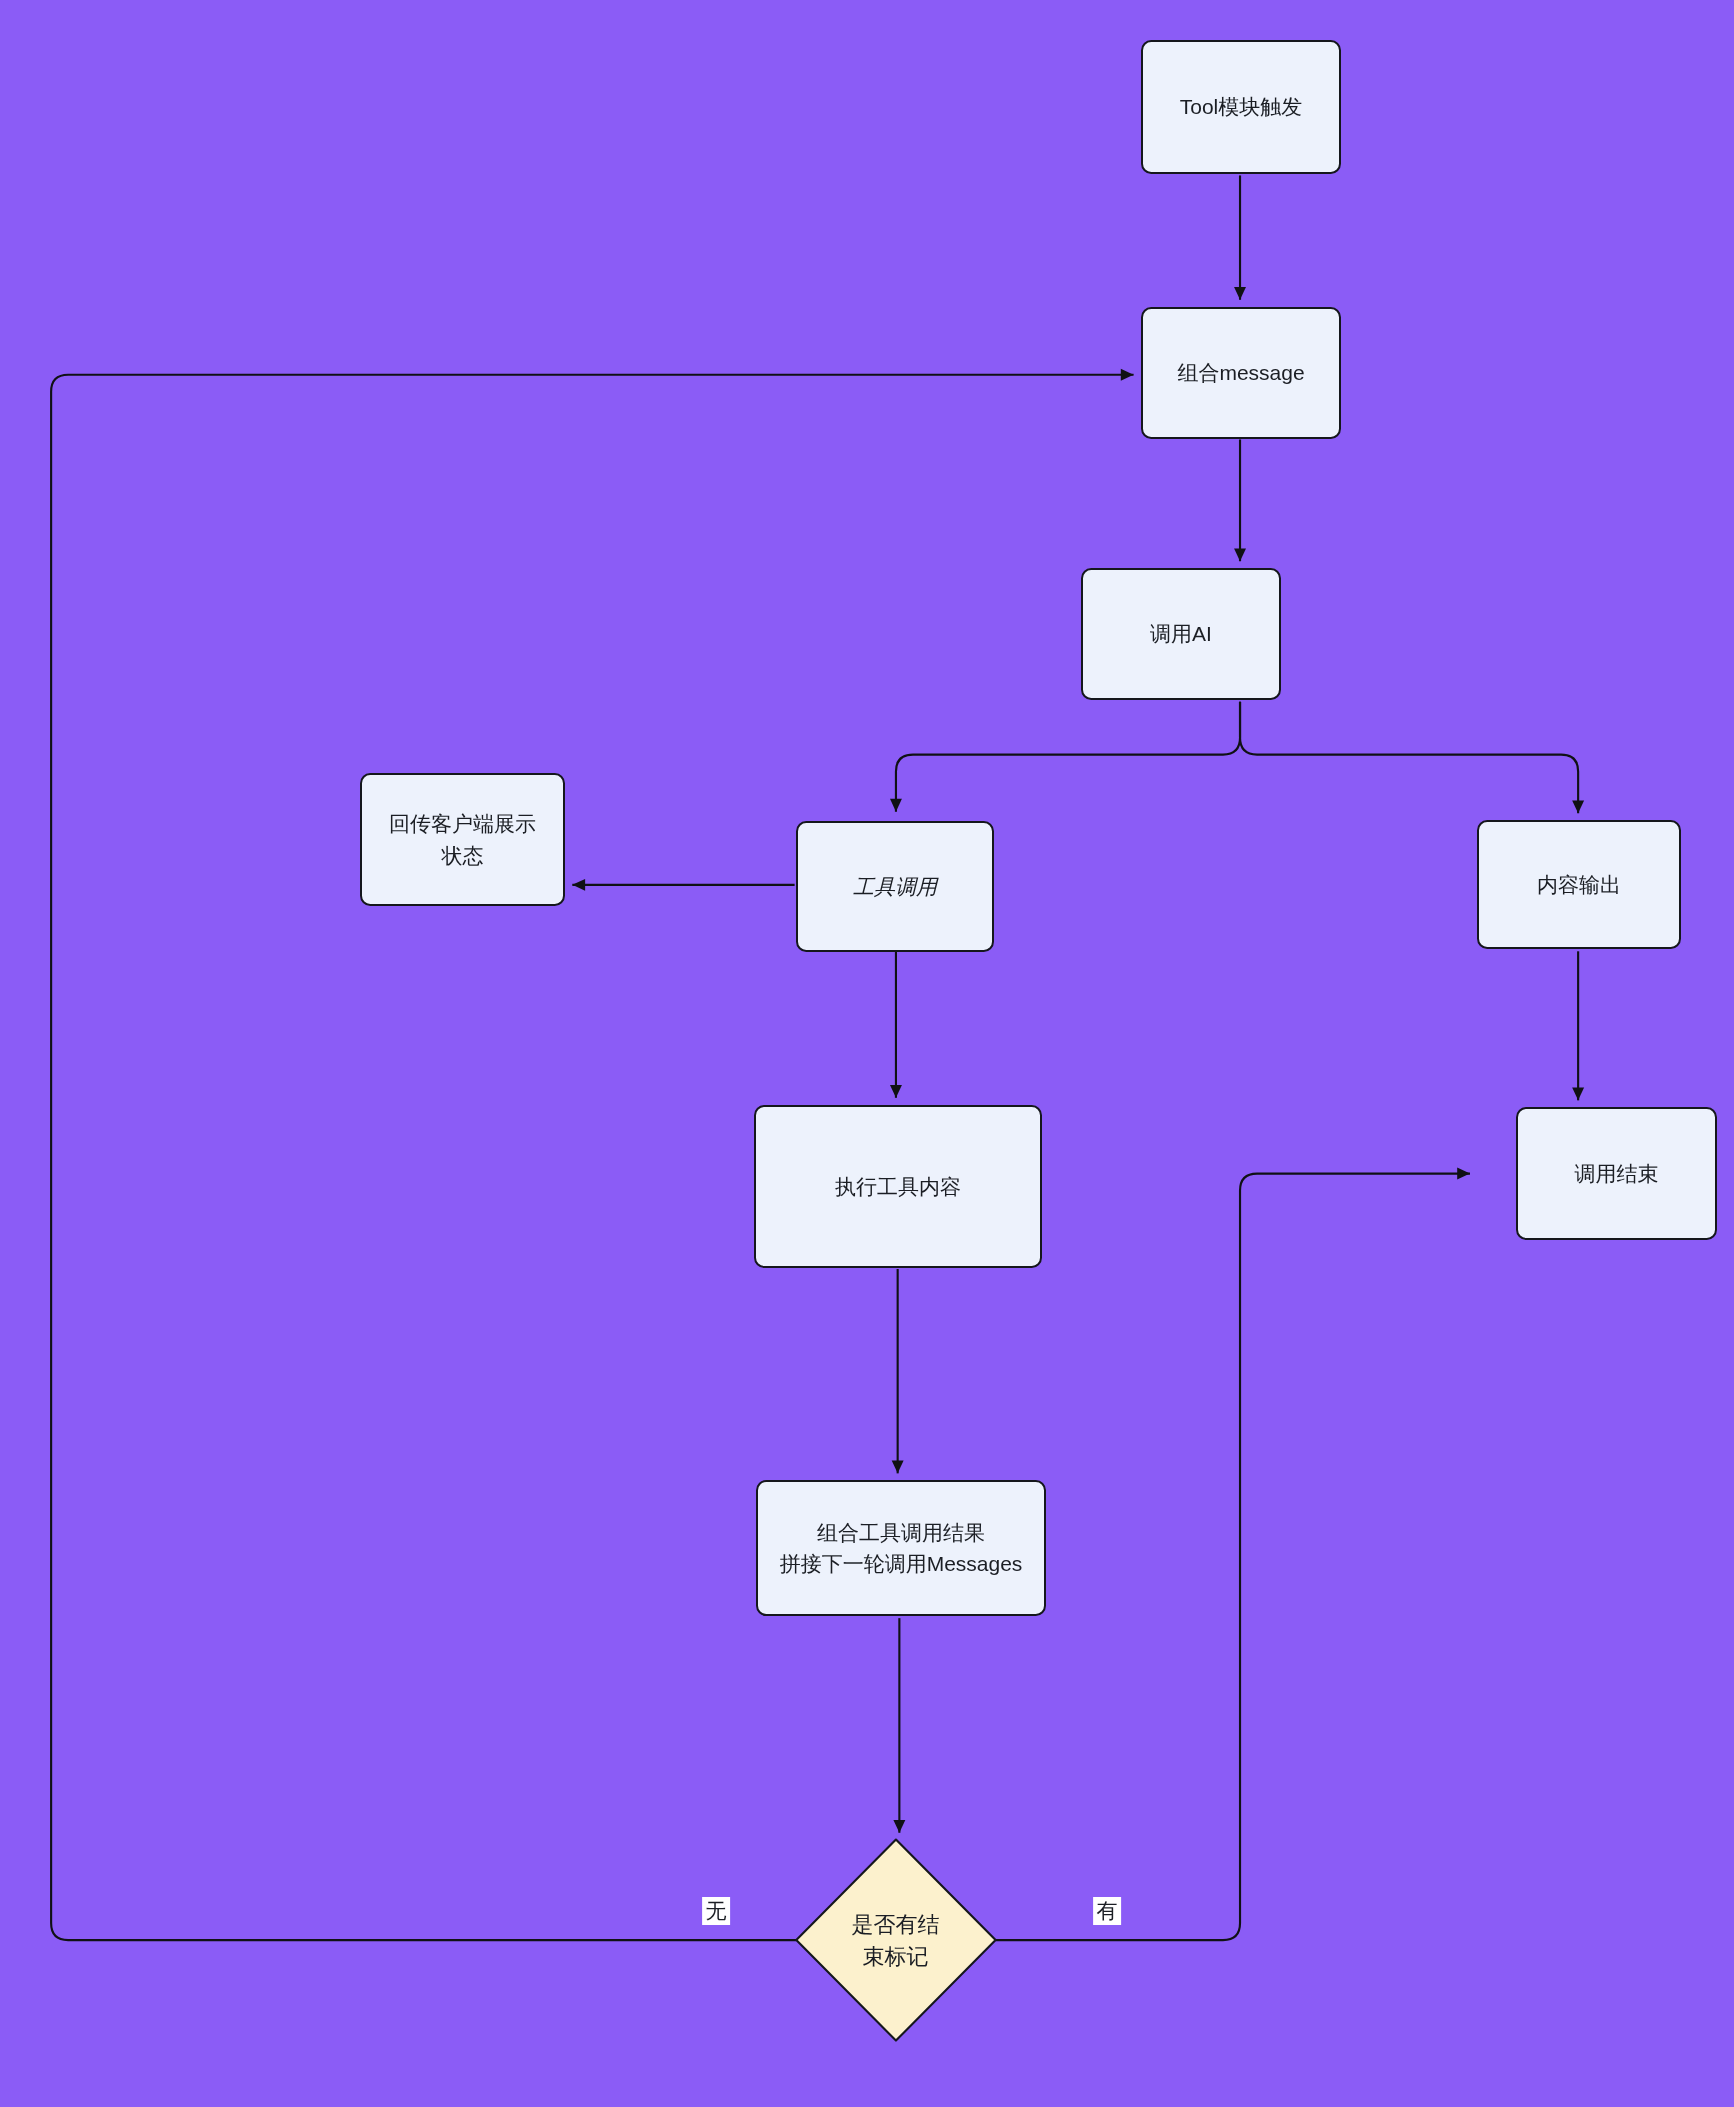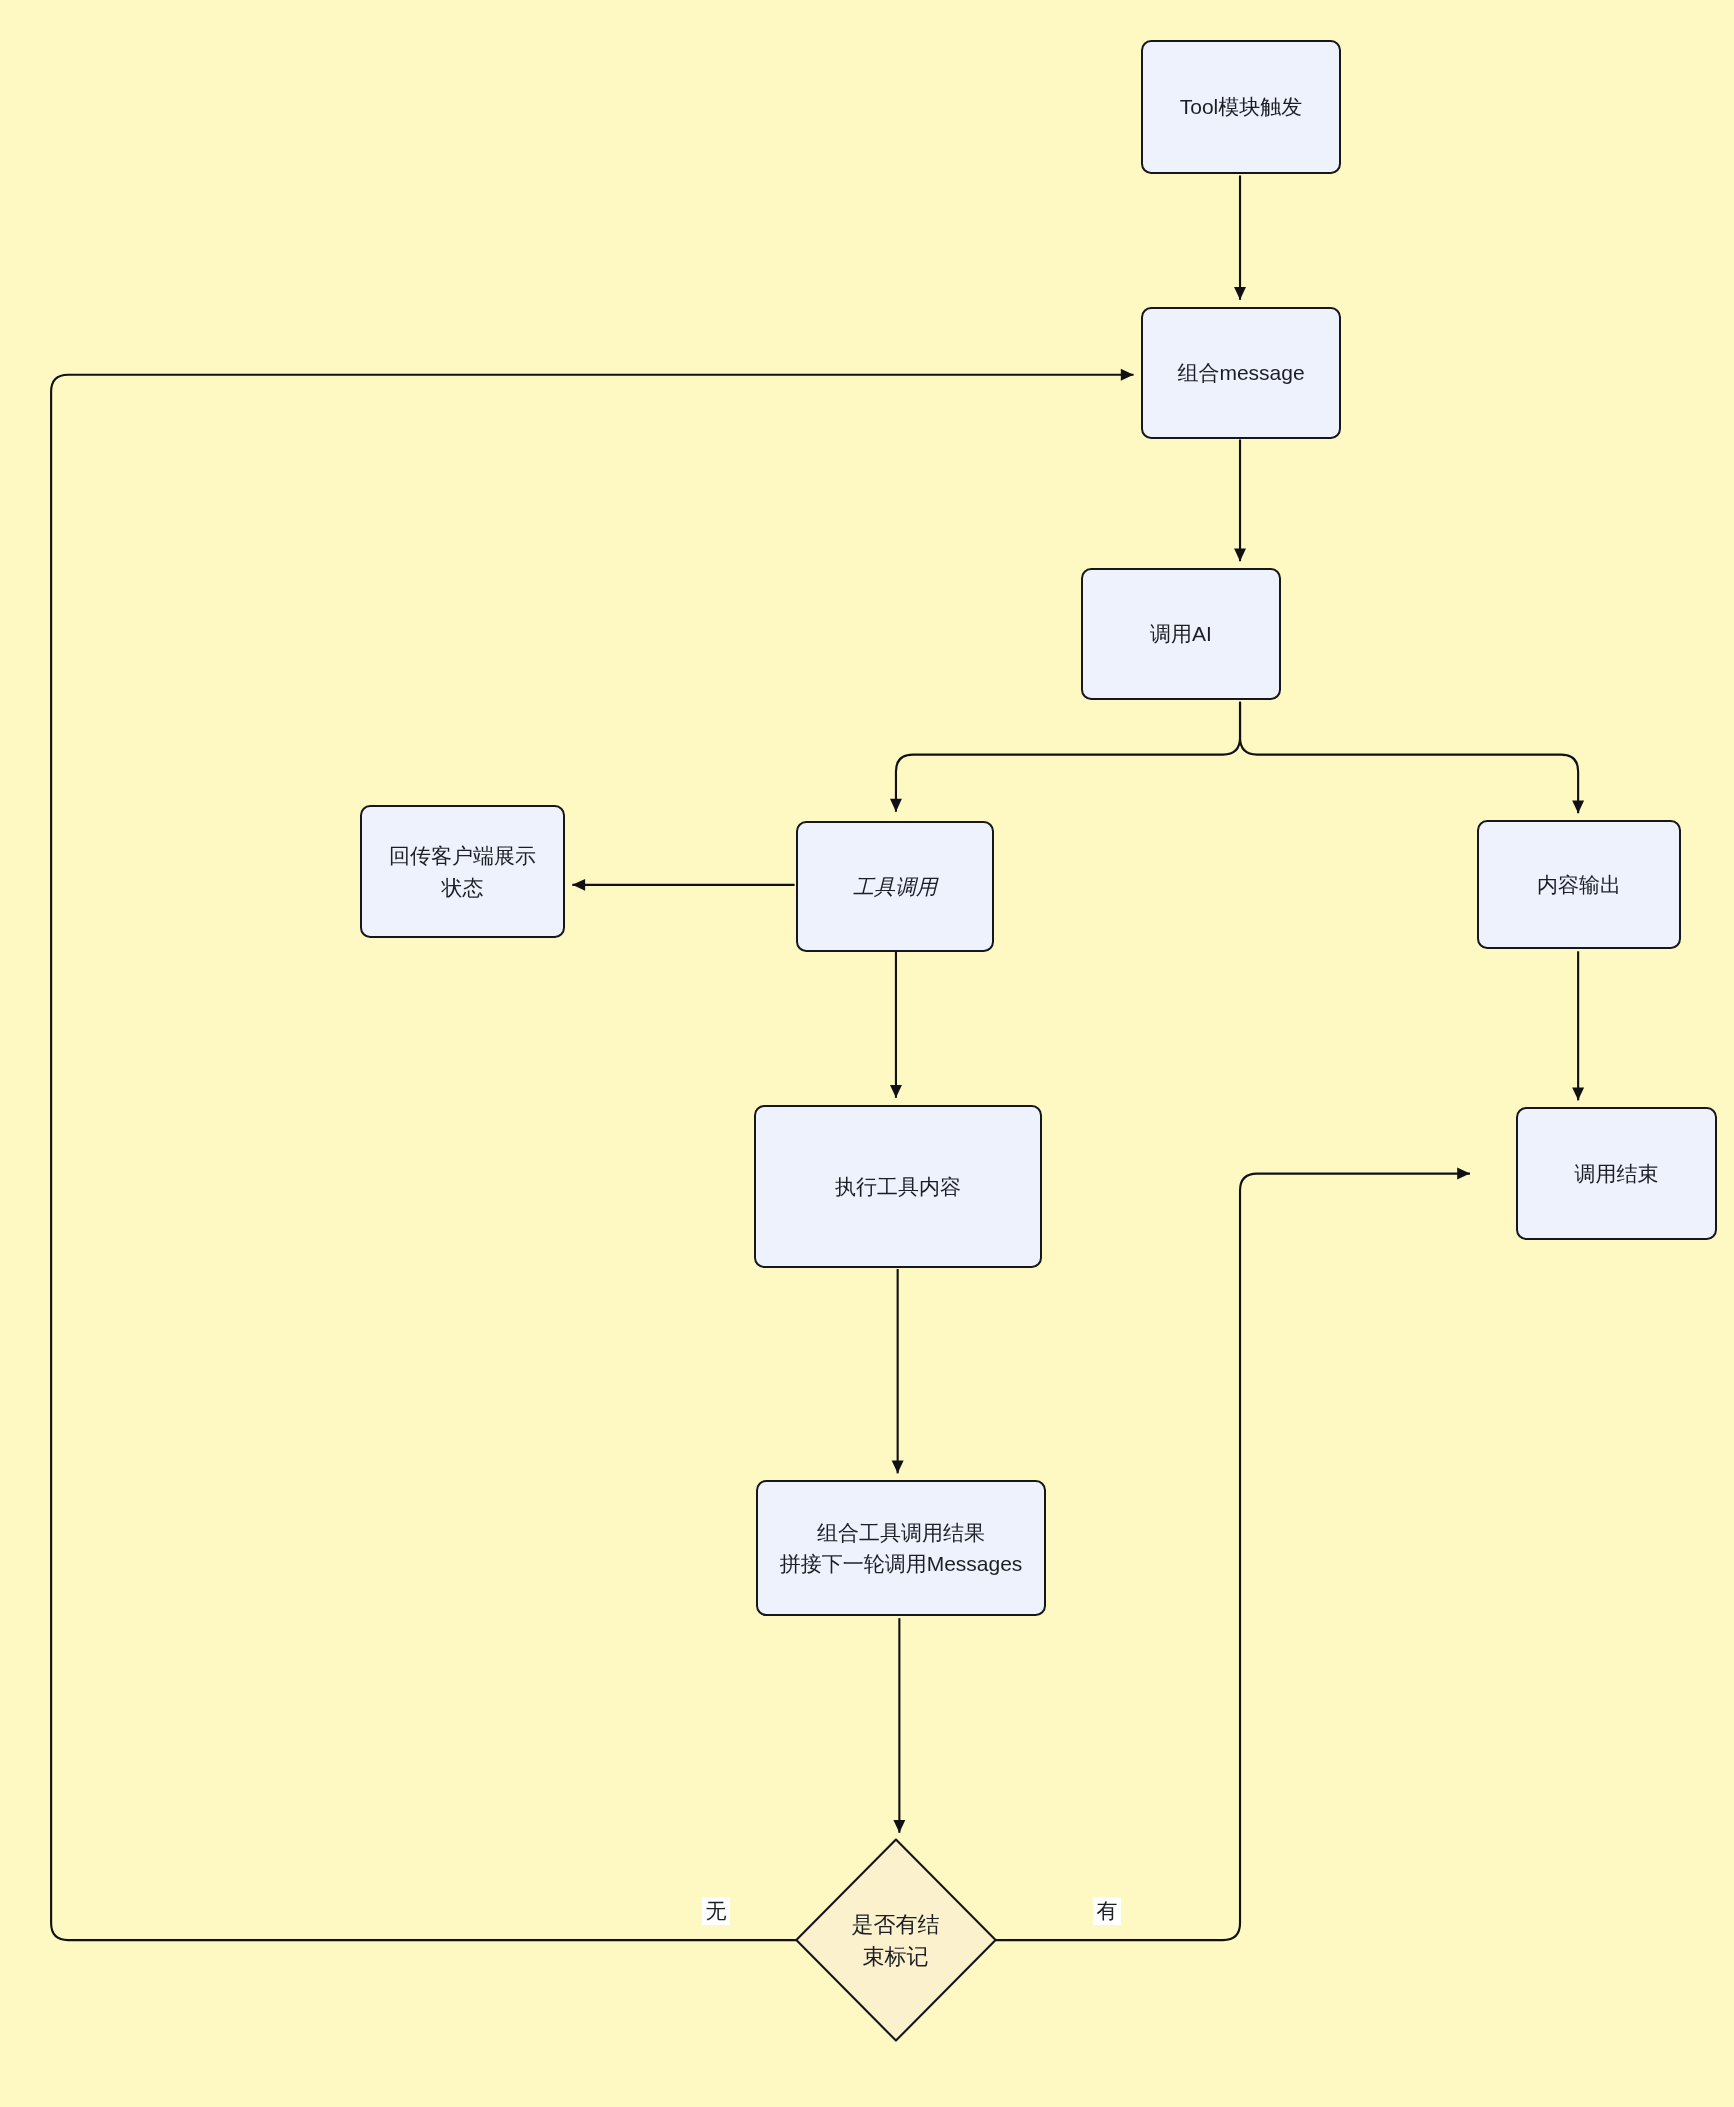--- a/index.html
+++ b/index.html
@@ -7,21 +7,21 @@
     padding: 0;
     background: #ffffff;
   }
   body {
     font-family: "Liberation Sans", "DejaVu Sans", sans-serif;
   }
   .canvas {
     position: relative;
     width: 1734px;
     height: 2107px;
-    background: #fef9c3;
+    background: #8b5cf6;
     overflow: hidden;
   }
   svg.connectors {
     position: absolute;
     left: 0;
     top: 0;
     pointer-events: none;
   }
   .node {
     position: absolute;
@@ -111,21 +111,21 @@
   <div class="node" style="left:1141px; top:40px; width:200px; height:134px;">Tool模块触发</div>
 
   <div class="node" style="left:1141px; top:307px; width:200px; height:132px;">组合message</div>
 
   <div class="node" style="left:1081px; top:568px; width:200px; height:132px;">调用AI</div>
 
   <div class="node" style="left:796px; top:821px; width:198px; height:131px;font-style:italic;">工具调用</div>
 
   <div class="node" style="left:1477px; top:820px; width:204px; height:129px;">内容输出</div>
 
-  <div class="node" style="left:360px; top:805px; width:205px; height:133px;">回传客户端展示
+  <div class="node" style="left:360px; top:773px; width:205px; height:133px;">回传客户端展示
 状态</div>
 
   <div class="node" style="left:754px; top:1105px; width:288px; height:163px;">执行工具内容</div>
 
   <div class="node" style="left:756px; top:1480px; width:290px; height:136px;">组合工具调用结果
 拼接下一轮调用Messages</div>
 
   <div class="node" style="left:1477px; top:1107px; width:201px; height:133px;margin-left:39px;">调用结束</div>
 
   <div class="diamond-label" style="left:819px; top:1888px; width:153px; height:106px;">是否有结

